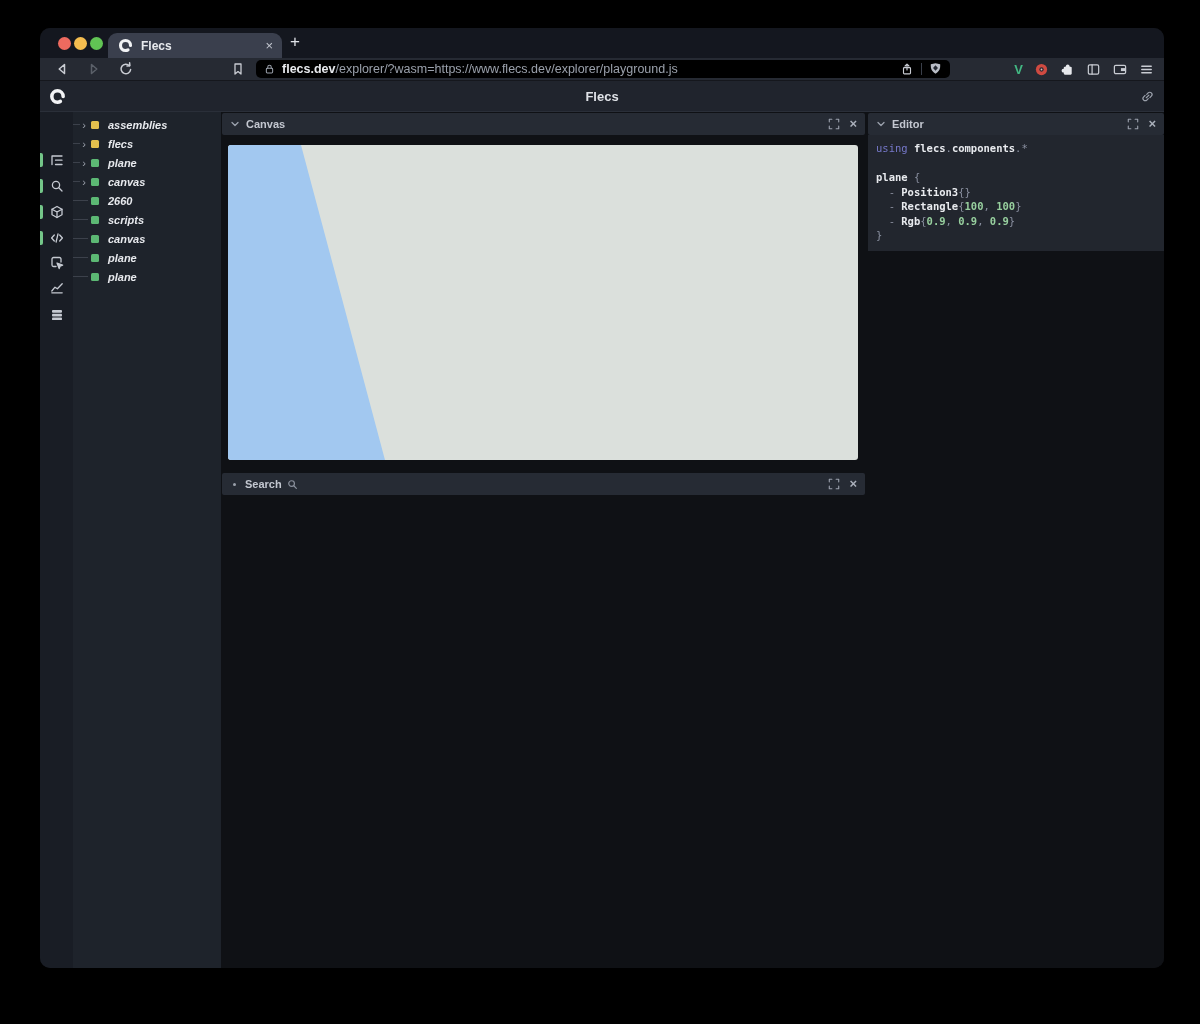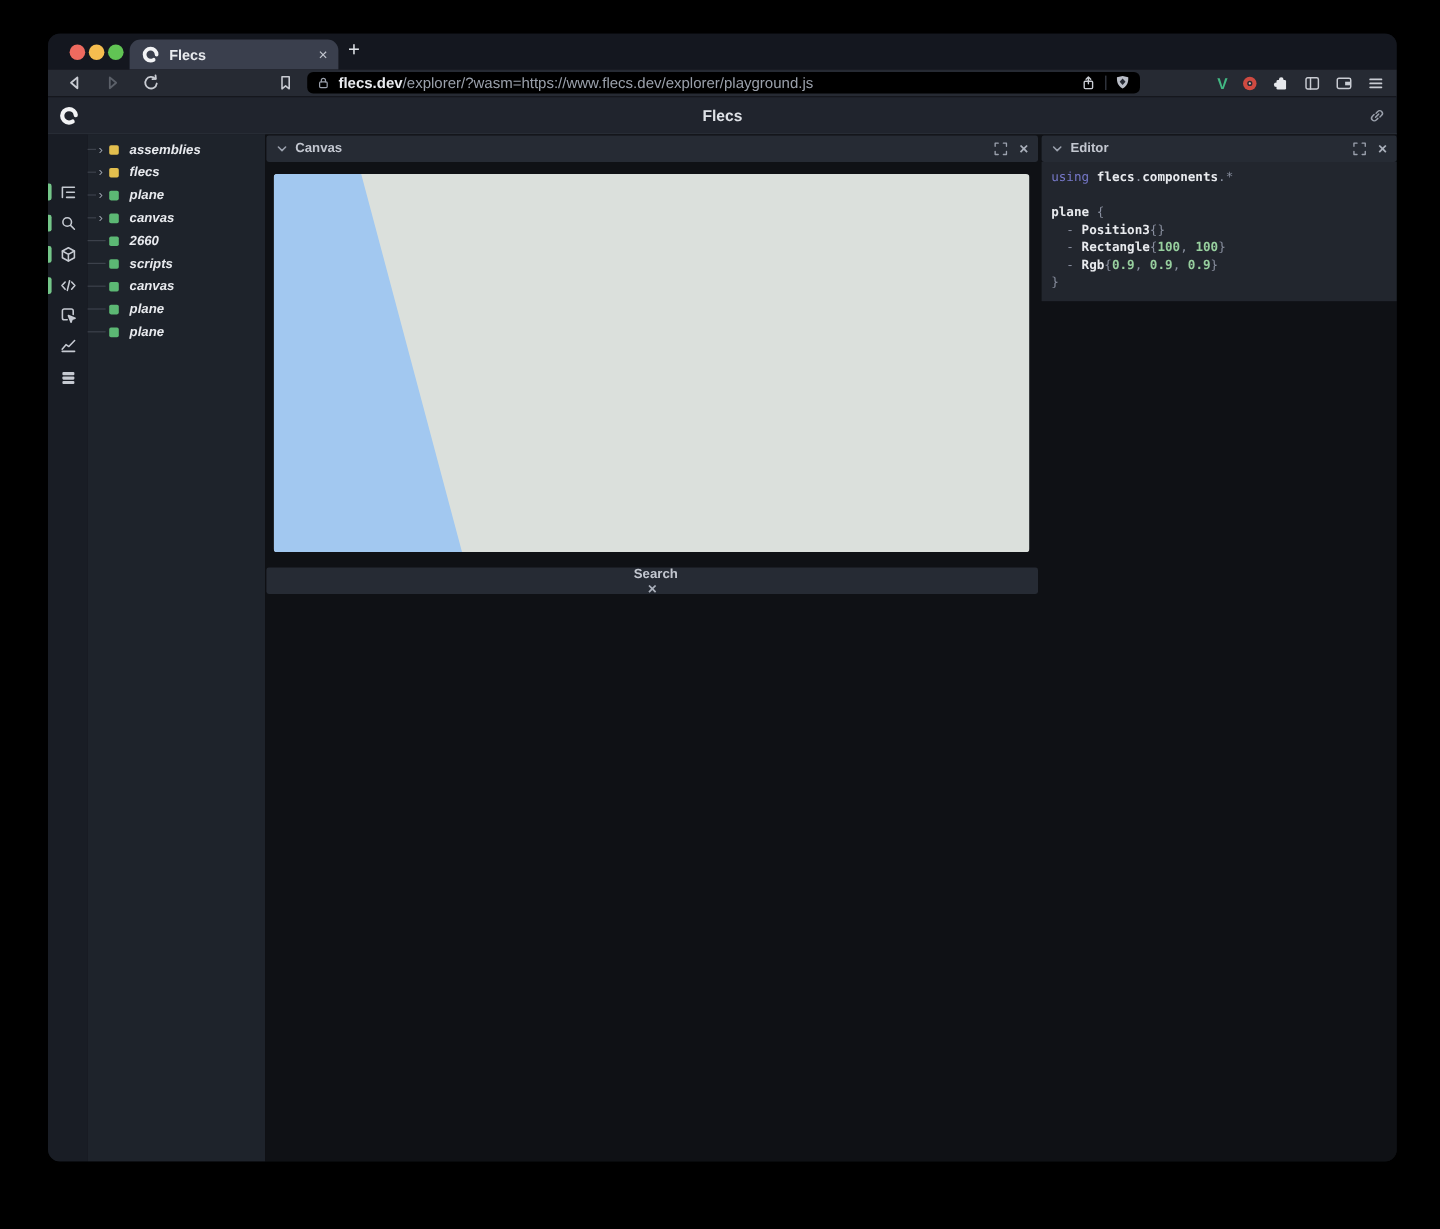--- a/index.html
+++ b/index.html
@@ -62,21 +62,21 @@
            display:flex; align-items:center; padding:0 8px; }
   .phead .ptitle { color:#c3c7d0; font-size:11px; font-weight:700; margin-left:6px; }
   .phead .spacer { flex:1; }
   .chev-ic { width:10px; height:10px; color:#9ba1ad; }
   .fs-ic { width:12px; height:12px; color:#9ba1ad; margin-right:9px; }
   .x-ic { color:#aab0bb; font-size:13px; line-height:12px; font-weight:600; }
 
   .canvas-head { left:1px; top:1px; width:643px; }
   .viewport-wrap { position:absolute; left:7px; top:33px; width:630px; height:315px;
                    border-radius:3px; overflow:hidden; }
-  .search-head { left:1px; top:361px; width:643px;flex-direction:column; }
+  .search-head { left:1px; top:361px; width:643px; }
   .sdot { width:3px; height:3px; border-radius:50%; background:#9aa0ab; margin:0 3px; }
   .mag-ic { width:11px; height:11px; color:#8a909c; margin-left:5px; }
 
   .editor-head { left:647px; top:1px; width:296px; }
   .editor-code { position:absolute; left:647px; top:23px; width:296px; background:#22262e;
                  padding:6px 8px 8px 8px; font-family:"DejaVu Sans Mono", monospace;
                  font-size:10.5px; line-height:14.5px; white-space:pre; }
   .codeline { height:14.5px; }
   .c-kw { color:#7678c9; }
   .c-id { color:#e8eaee; font-weight:700; }

